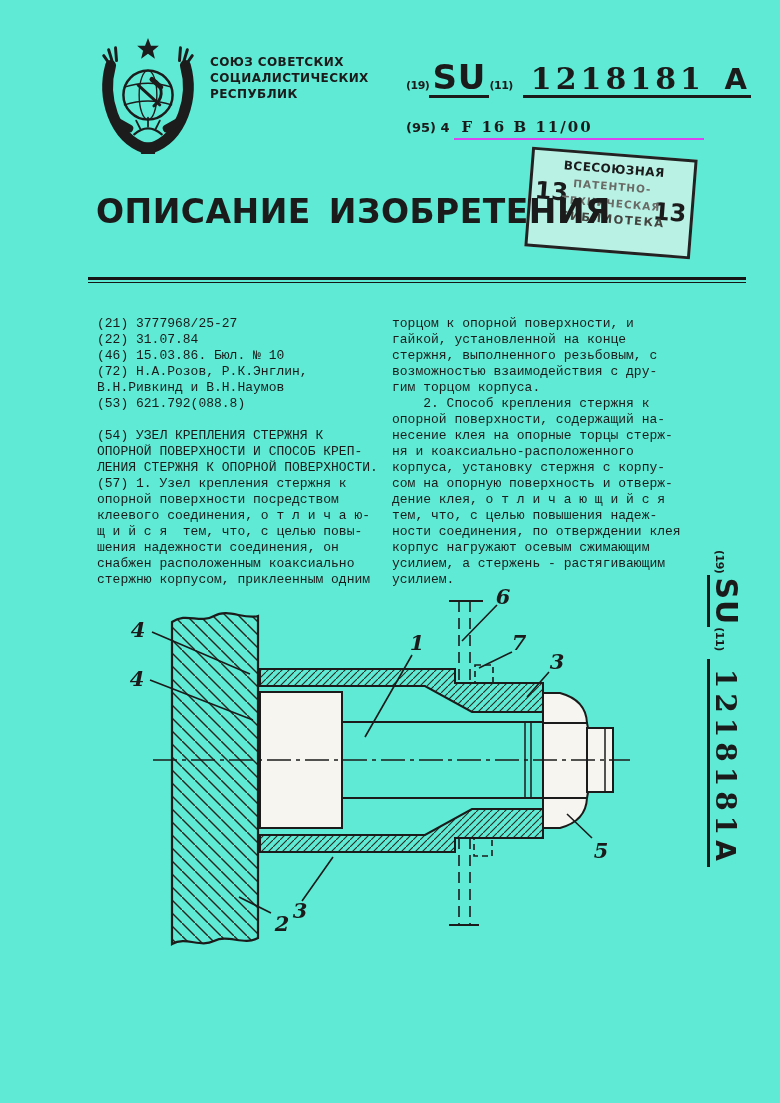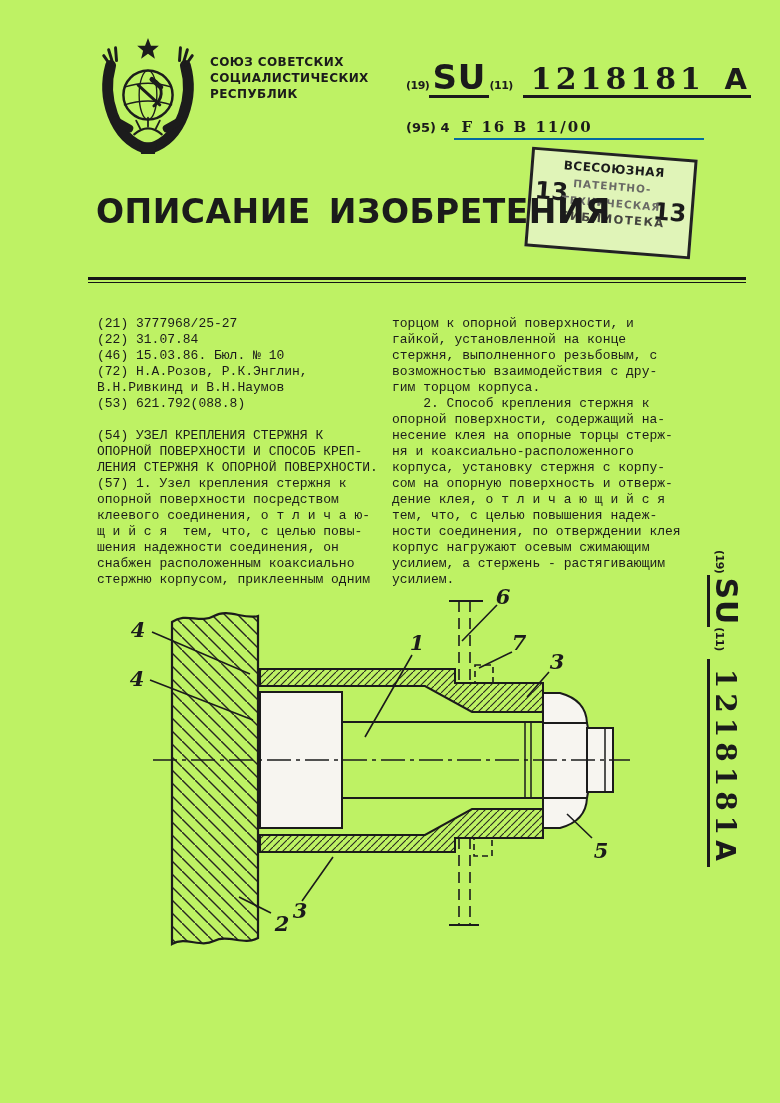--- a/index.html
+++ b/index.html
@@ -1,18 +1,18 @@
 <!DOCTYPE html>
 <html><head>
 <meta charset="utf-8">
 <style>
   html,body{margin:0;padding:0;background:#8a8a8a;}
   #page{
     position:relative;width:780px;height:1103px;margin:0 auto;
-    background:#bef264;color:#1b1b1b;overflow:hidden;
+    background:#5eead4;color:#1b1b1b;overflow:hidden;
     font-family:"DejaVu Sans",sans-serif;
   }
   .abs{position:absolute;}
   
   .country{
     left:210px;top:54px;font-size:12px;font-weight:bold;line-height:16px;
     letter-spacing:.4px;white-space:pre-wrap;
   }
   .committee{
     left:97px;top:150px;font-size:13.5px;font-weight:bold;line-height:17px;
@@ -26,21 +26,21 @@
   }
   .numblock{
     display:inline-flex;justify-content:space-between;align-items:baseline;
     width:216px;border-bottom:3px solid #1b1b1b;margin-left:10px;padding:0 4px 1px 8px;
   }
   .pubnum{font-family:"DejaVu Serif",serif;font-size:30px;font-weight:bold;letter-spacing:4px;line-height:1;}
   .kind{font-size:29px;font-weight:bold;line-height:1;}
   .ipcrow{left:406px;top:118px;display:flex;align-items:baseline;font-size:13px;font-weight:bold;}
   .ipcclass{
     font-family:"DejaVu Serif",serif;font-size:15px;font-weight:bold;letter-spacing:2px;
-    border-bottom:2px solid #0369a1;width:242px;padding:0 0 2px 8px;margin-left:4px;
+    border-bottom:2px solid #d946ef;width:242px;padding:0 0 2px 8px;margin-left:4px;
   }
   .doc-title{left:96px;top:192px;font-size:33px;font-weight:bold;letter-spacing:.5px;word-spacing:6px;}
   .doc-subtitle{left:96px;top:241px;font-size:19px;font-weight:bold;letter-spacing:.4px;}
   .rule{left:88px;top:277px;width:658px;height:2px;border-top:3.5px solid #161616;border-bottom:1.5px solid #161616;}
   
   .stamp{
     left:528px;top:153px;width:160px;height:94px;border:3px solid #222;
     transform:rotate(4.5deg);transform-origin:center;background:rgba(247,245,240,.6);
   }
   .stamp .n-left{position:absolute;left:3px;top:26px;font-size:24px;font-weight:bold;}

